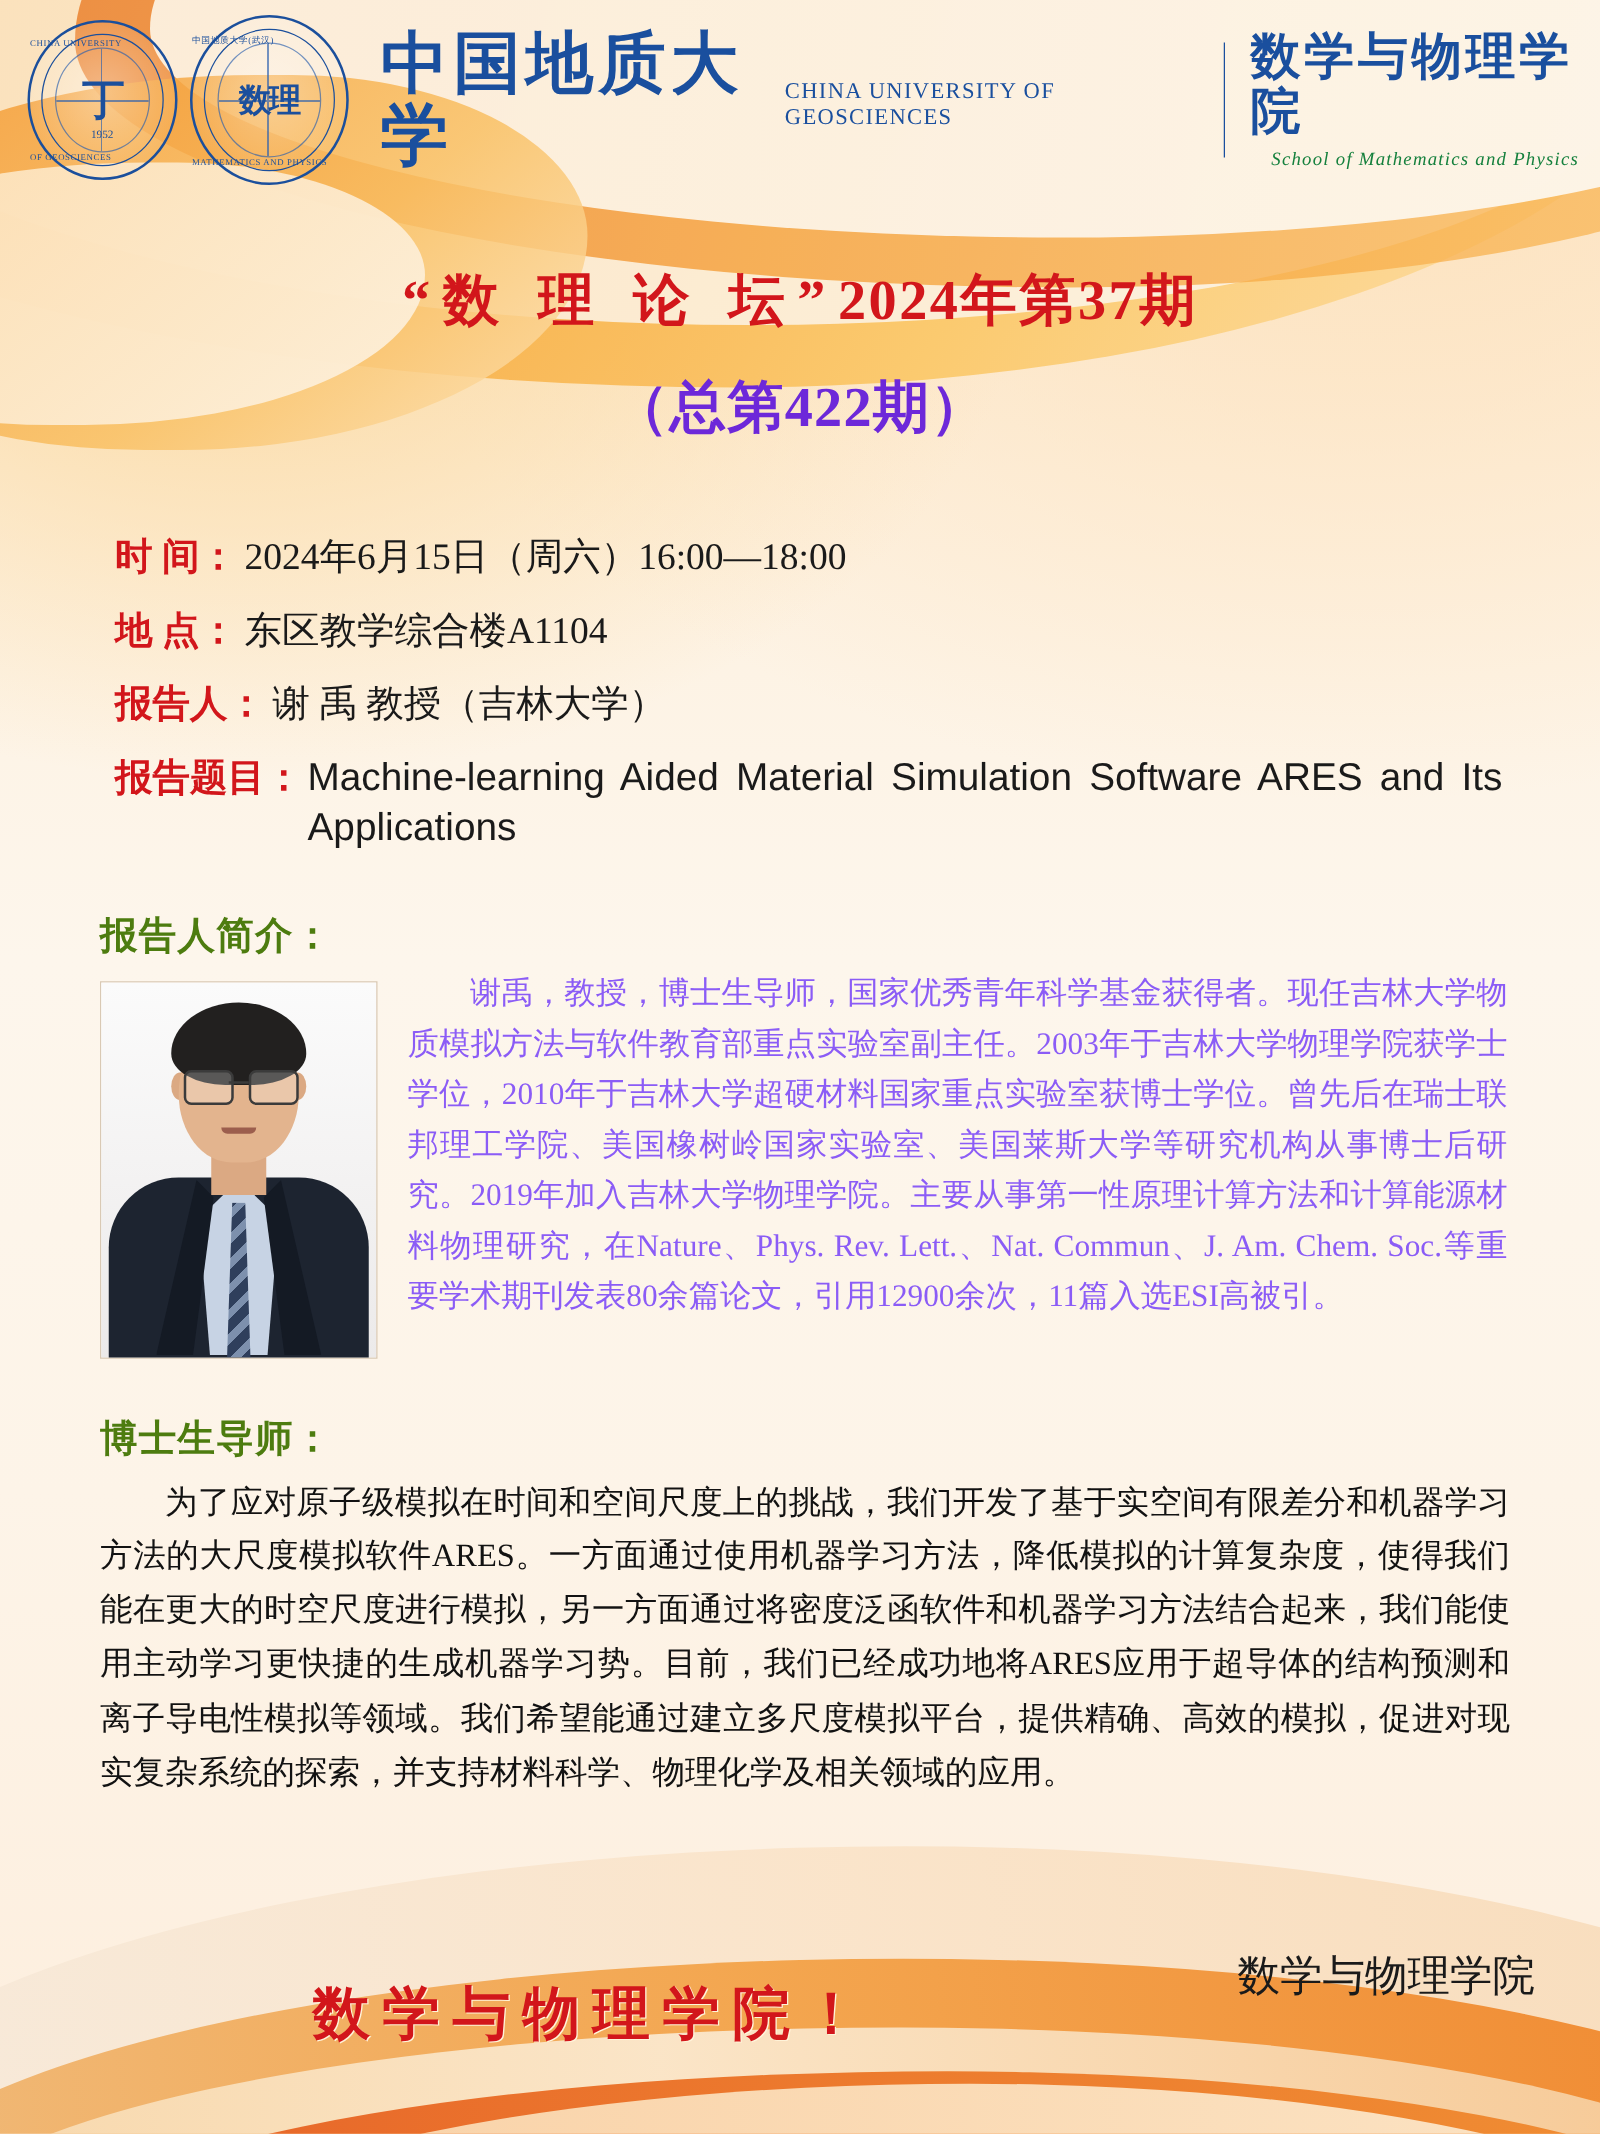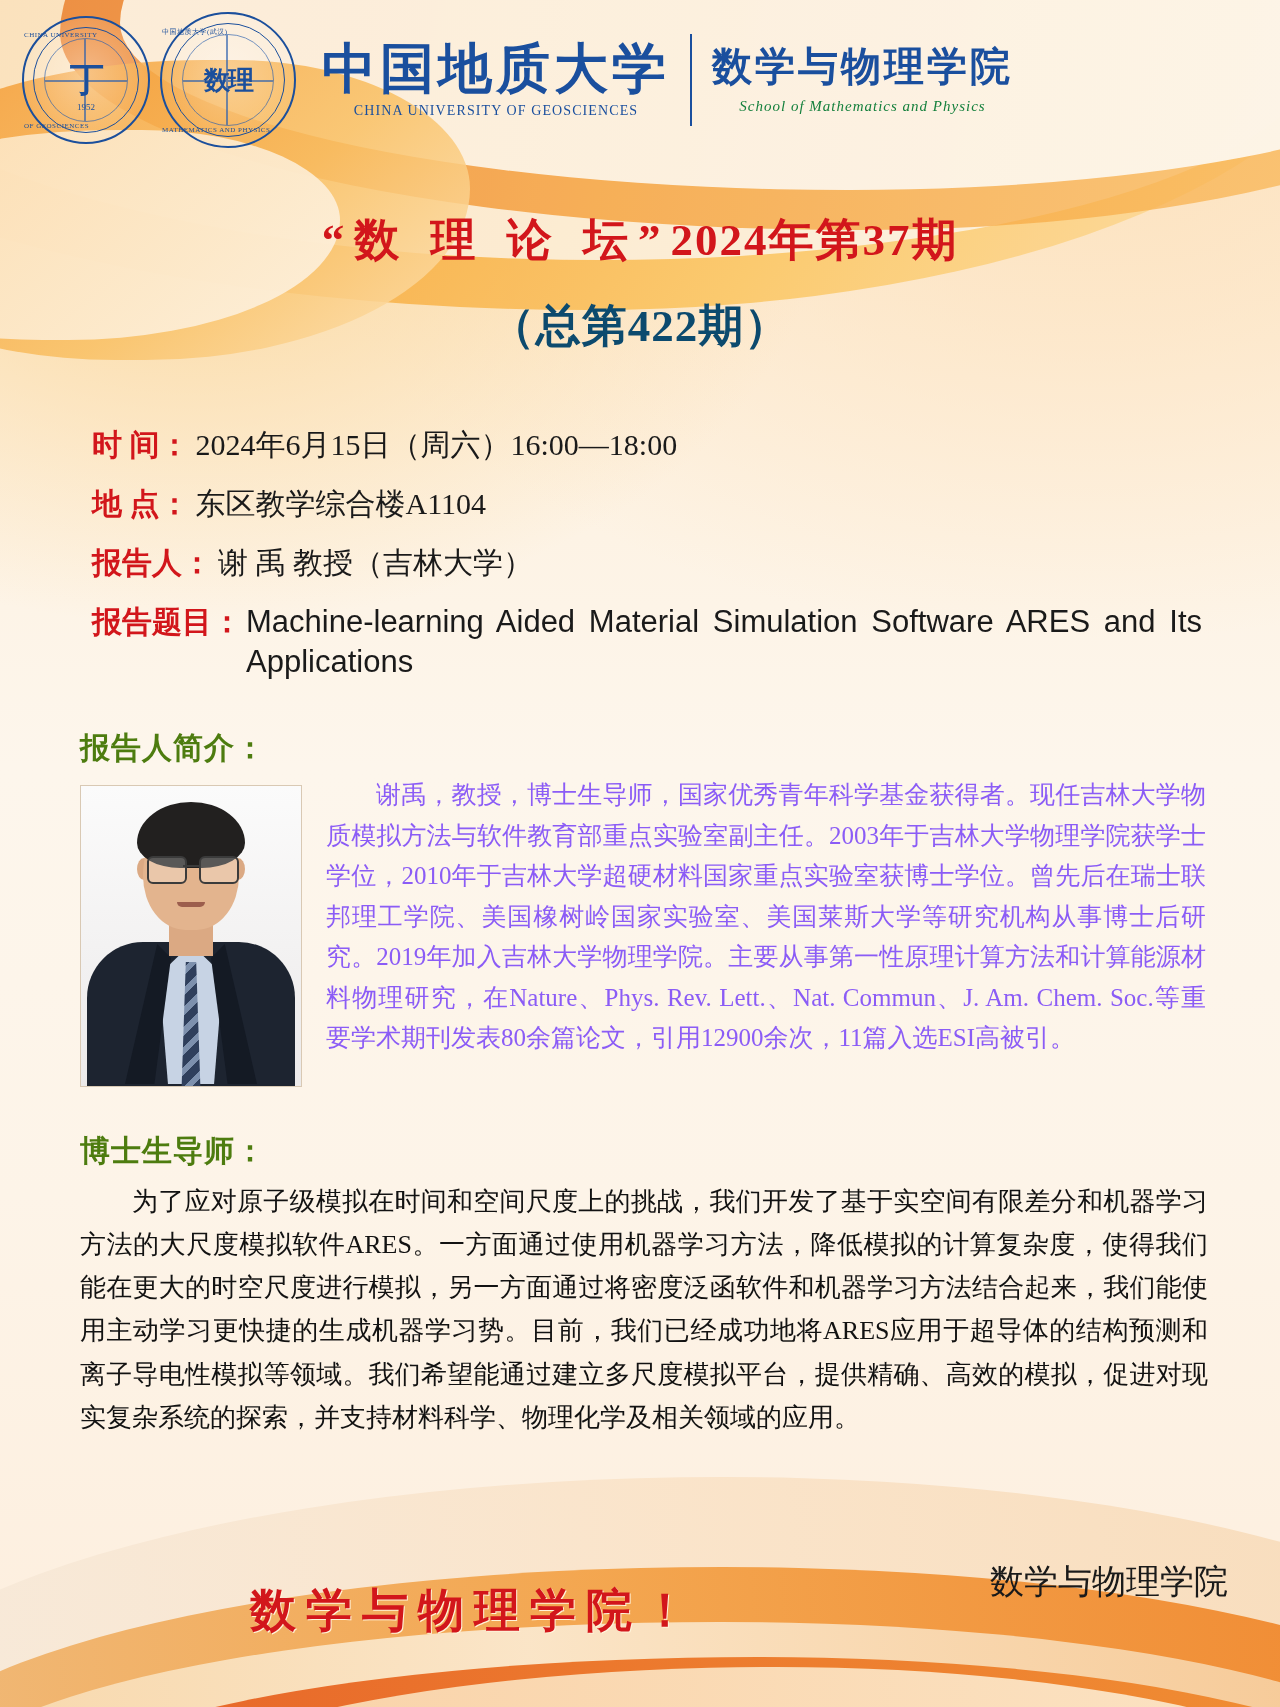--- a/index.html
+++ b/index.html
@@ -185,34 +185,34 @@
     font-size: 9px;
   }
 
   .brand {
     display: flex;
     align-items: center;
     margin-left: 26px;
   }
   .brand-cn {
     display: flex;
-    flex-direction: column;
+    flex-direction: row;
     align-items: center;
   }
   .brand-cn .cn-name {
     font-family: "Liberation Serif", serif;
     font-weight: bold;
     font-size: 54px;
     color: #1a4f9e;
     letter-spacing: 4px;
     line-height: 1.05;
   }
   .brand-cn .en-name {
     font-family: "Liberation Serif", serif;
-    font-size: 14px;
+    font-size: 18px;
     color: #1a4f9e;
     letter-spacing: 1.1px;
     margin-top: 6px;
   }
   .divider-v {
     width: 2px;
     height: 92px;
     background: #1a4f9e;
     margin: 0 20px;
   }
@@ -253,21 +253,21 @@
     letter-spacing: 2px;
   }
   .title-line-1 .spaced {
     letter-spacing: 10px;
   }
   .title-line-2 {
     margin-top: 26px;
     font-family: "Liberation Serif", serif;
     font-weight: bold;
     font-size: 45px;
-    color: #0c4a6e;
+    color: #6d28d9;
     letter-spacing: 1px;
   }
 
   
   .info {
     position: absolute;
     left: 92px; top: 425px;
     width: 1110px;
   }
   .info-row {

